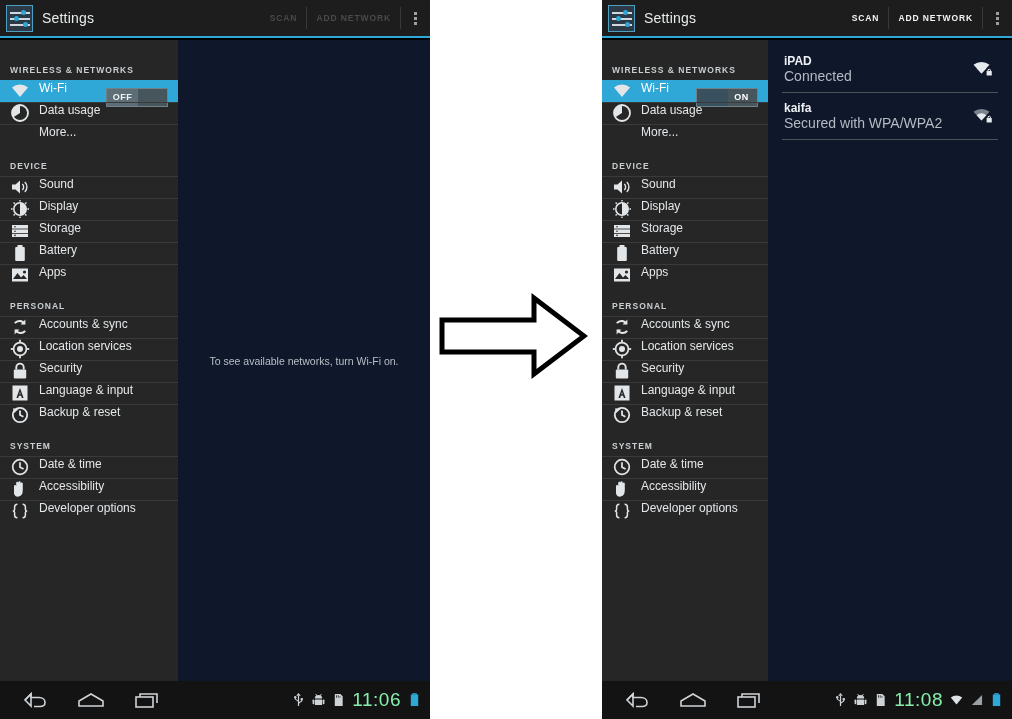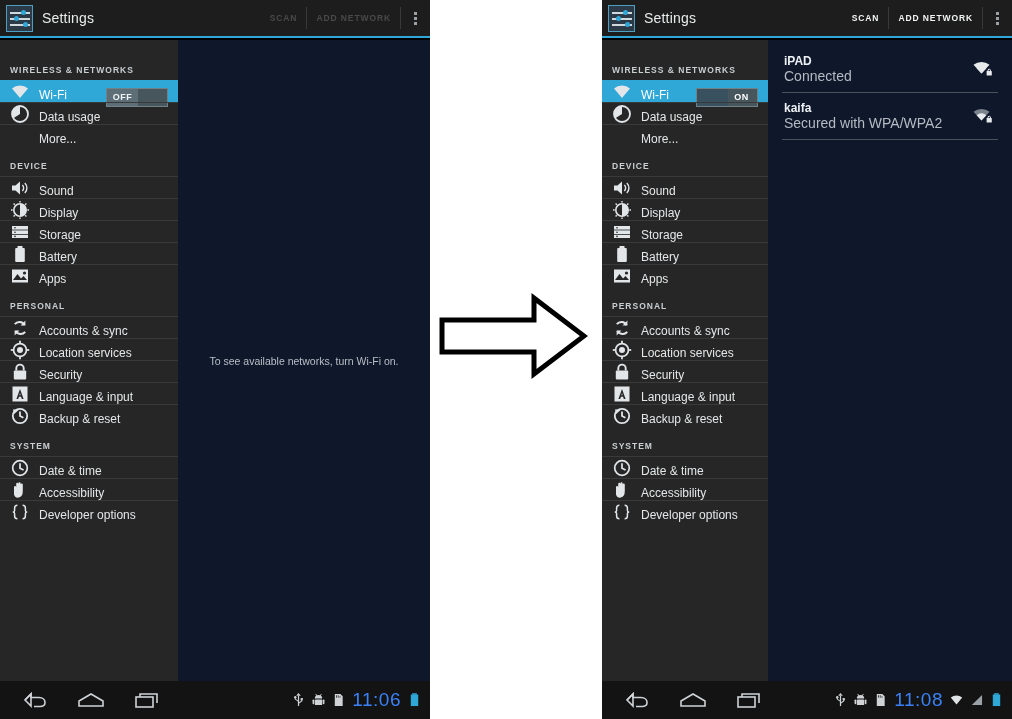--- a/index.html
+++ b/index.html
@@ -42,21 +42,21 @@
   
   .appbody { position:absolute; top:40px; left:0; right:0; bottom:38px; display:flex; }
   .sidebar { width:178px; background:#262626; flex:0 0 auto; position:relative; }
   .panel.right .sidebar { width:166px; }
   .content { flex:1 1 auto; background:#0f172a; position:relative; }
 
   .sb-head { color:#c9ced1; font-size:8.5px; font-weight:bold; letter-spacing:1px;
              padding:12px 0 5px 10px; display:flex; align-items:flex-end; height:100%; }
   .sb-head-row { height:30px; }
   .sb-head-row.first { height:40px; }
-  .sb-row { height:22px; display:flex; align-items:flex-end; padding-left:10px;
+  .sb-row { height:22px; display:flex; align-items:flex-start; padding-left:10px;
             border-top:1px solid #3a3a3a; position:relative; }
   .sb-row.sel { background:#2fa8d8; border-top-color:#2fa8d8; }
   .sb-ico { width:20px; height:20px; flex:0 0 auto; margin-right:9px; position:relative; }
   .sb-ico svg { display:block; }
   .sb-label { color:#e4e7e9; font-size:12px; white-space:nowrap; }
   .sb-row.sel .sb-label { color:#ffffff; }
   .sb-row.indent .sb-label { margin-left:29px; }
 
   
   .toggle { position:absolute; right:10px; top:7px; width:62px; height:19px;
@@ -84,21 +84,21 @@
   .wifi-sig  { position:absolute; right:4px; top:50%; transform:translateY(-50%);
                width:22px; height:18px; }
 
   
   .navbar { position:absolute; left:0; right:0; bottom:0; height:38px; background:#131313;
             display:flex; align-items:center; }
   .navbtns { display:flex; align-items:center; gap:26px; padding-left:20px; }
   .navbtn { width:30px; height:22px; display:flex; align-items:center; justify-content:center; }
   .tray { margin-left:auto; display:flex; align-items:center; gap:7px; padding-right:9px; }
   .tray .ti { width:13px; height:16px; display:block; }
-  .clock { color:#3b82f6; font-size:19px; letter-spacing:.5px; font-family:"Liberation Sans", sans-serif; }
+  .clock { color:#86efac; font-size:19px; letter-spacing:.5px; font-family:"Liberation Sans", sans-serif; }
 
   
   .arrow { position:absolute; left:438px; top:292px; width:150px; height:88px; }
 </style>
 </head>
 <body>
 
 <div class="stage">
 
   <div class="panel left">

